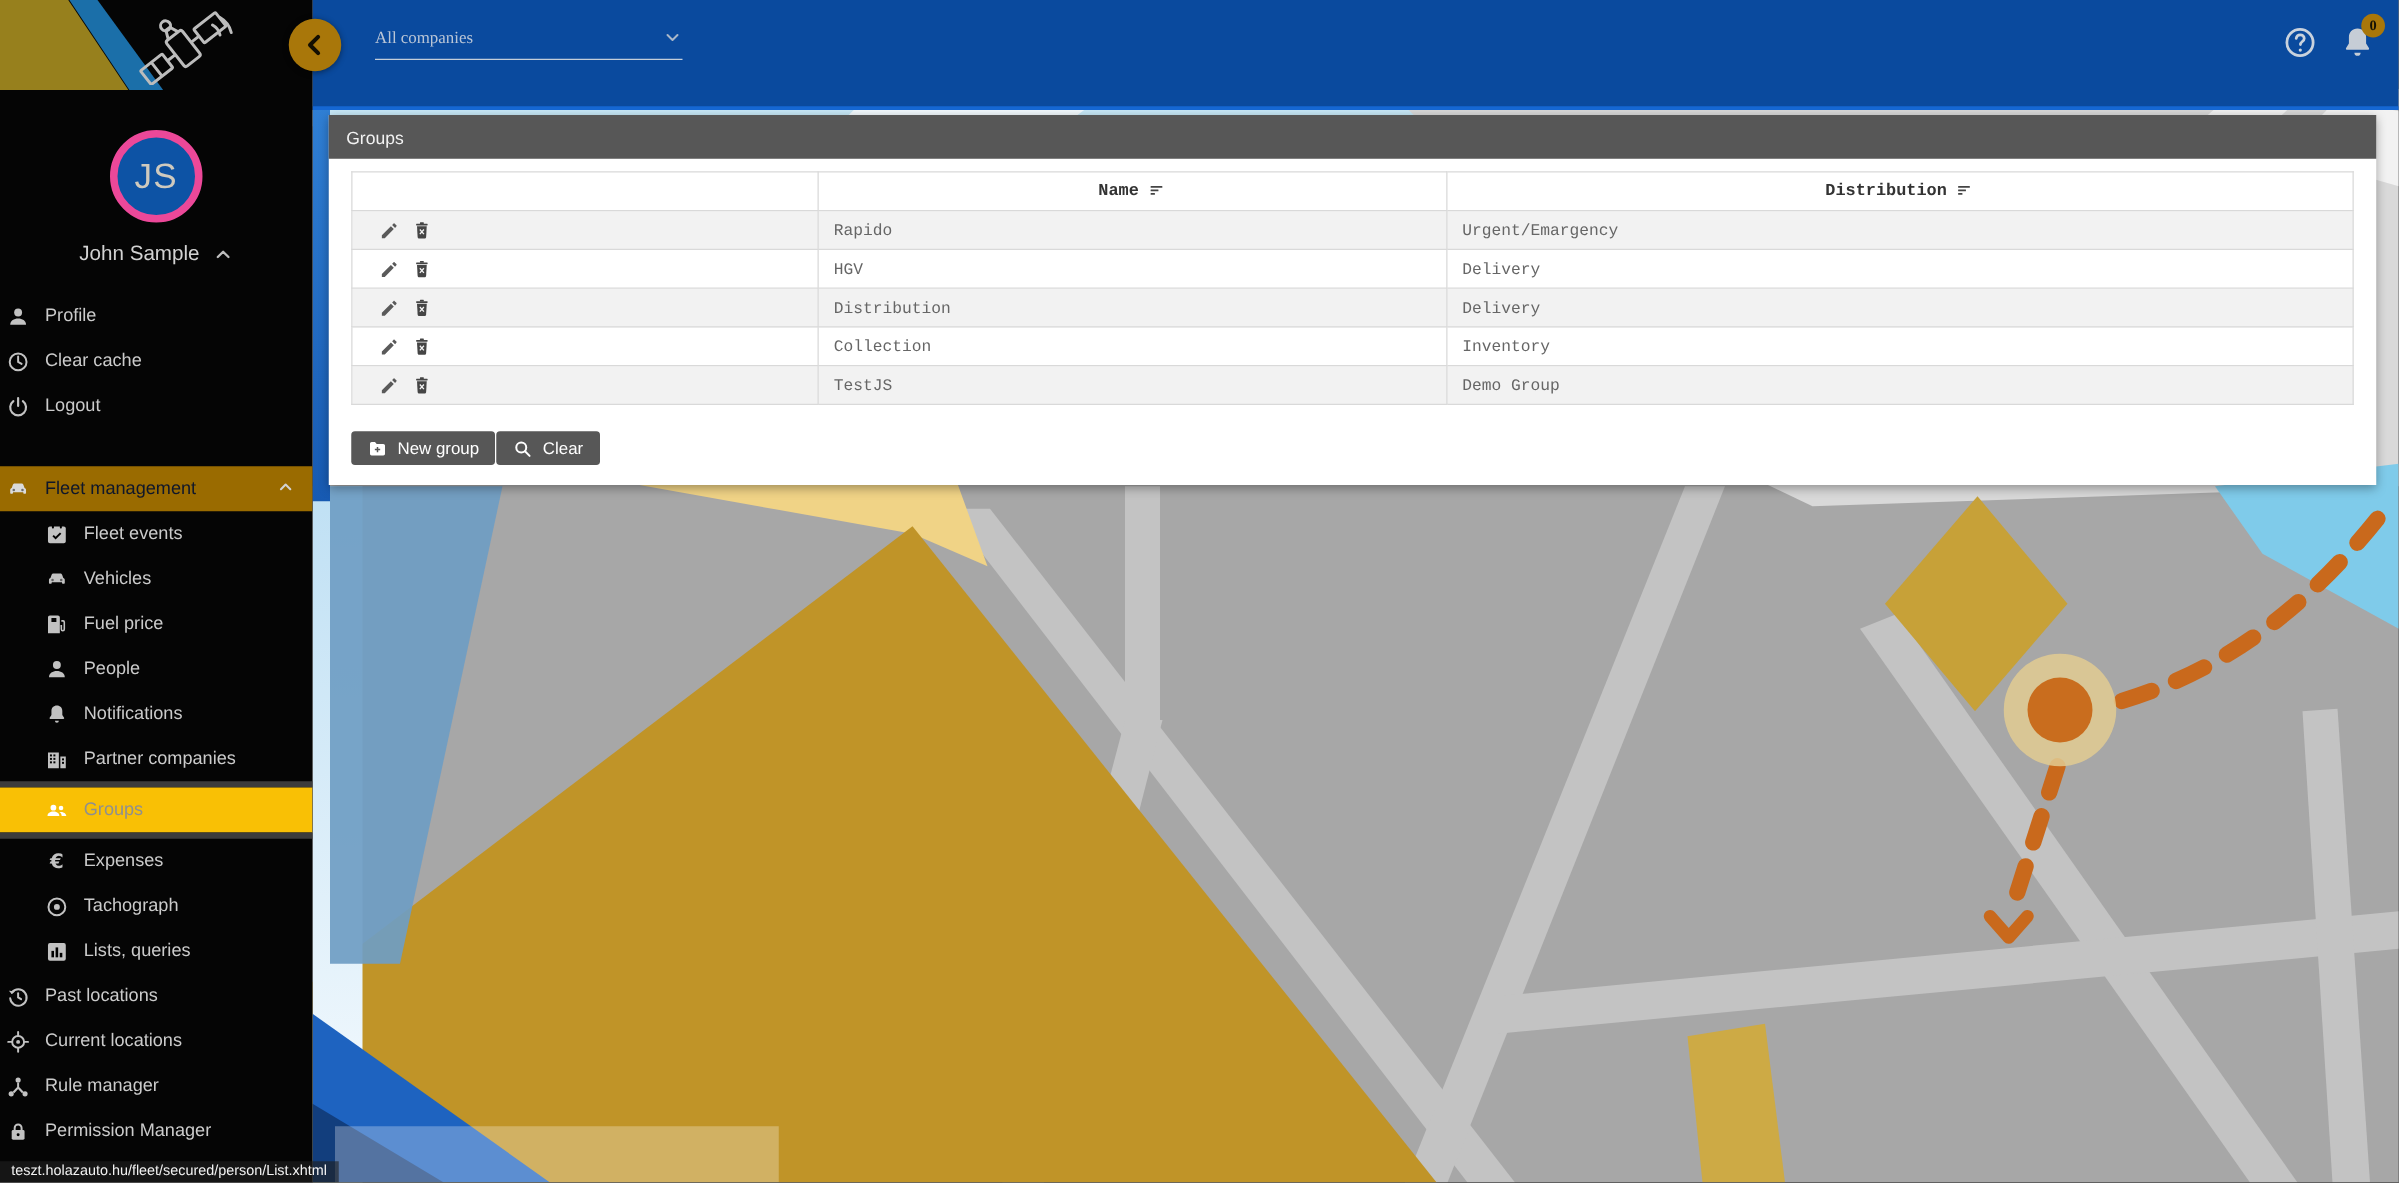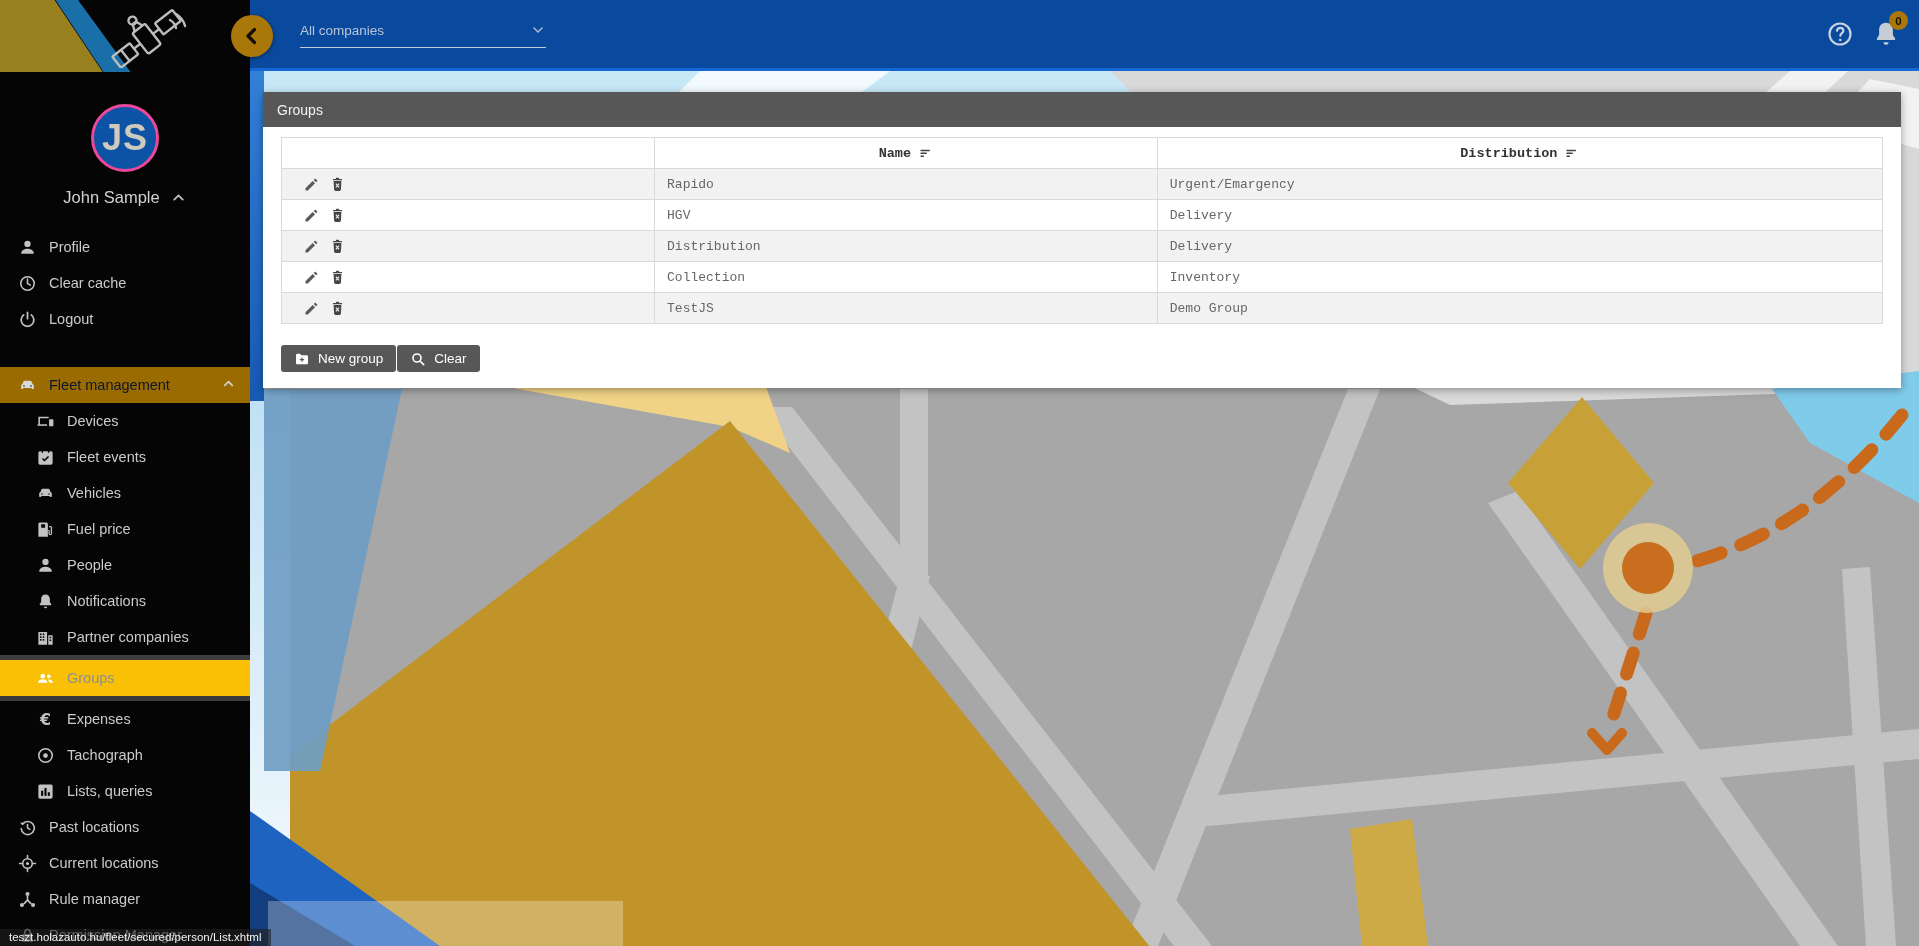--- a/index.html
+++ b/index.html
@@ -1,20 +1,20 @@
 <!DOCTYPE html>
 <html><head>
 <meta charset="utf-8">
 <style>
   html,body{margin:0;padding:0;background:#222;}
   #app{position:relative;width:1919px;height:946px;overflow:hidden;
        font-family:"Liberation Sans",sans-serif;background:#a7a7a7;-webkit-font-smoothing:antialiased;}
   
-  .topbar{position:absolute;left:250px;top:0;width:1669px;height:71px;background:#0a4a9e;
-          border-bottom:3px solid #1567d3;box-sizing:border-box;z-index:20;}
+  .topbar{position:absolute;left:250px;top:0;width:1669px;height:88px;background:#0a4a9e;
+          border-bottom:3px solid #1567d3;box-sizing:border-box;z-index:20;font-family:Liberation Serif, serif;}
   .back-btn{position:absolute;left:231px;top:15px;width:42px;height:42px;border-radius:50%;
             background:#a9770a;color:#140f02;z-index:40;display:flex;align-items:center;justify-content:center;
             box-shadow:0 1px 5px rgba(0,0,0,.45);cursor:pointer;}
   .back-btn svg{width:24px;height:24px;}
   .company-select{position:absolute;left:50px;top:22px;width:246px;color:#b9c5d6;font-size:13.5px;
                   border-bottom:1px solid #c3cdd9;padding-bottom:9px;display:flex;align-items:flex-end;cursor:pointer;}
   .company-select .lbl{flex:1;}
   .company-select svg{width:16px;height:16px;color:#aab8c9;}
   .topbar-icons{position:absolute;right:18px;top:0;height:68px;display:flex;align-items:center;gap:17px;}
   .help-ic{width:28px;height:28px;color:#c9d2dd;cursor:pointer;}
@@ -24,28 +24,28 @@
   .badge{position:absolute;right:-7px;top:-8px;width:19px;height:19px;border-radius:50%;background:#a9770a;
          color:#141005;font-size:11.5px;font-weight:bold;display:flex;align-items:center;justify-content:center;}
   
   .sidebar{position:absolute;left:0;top:0;width:250px;height:946px;background:#050505;z-index:30;overflow:hidden;}
   .logo{position:relative;height:72px;}
   .logo-gold{position:absolute;left:0;top:0;width:130px;height:72px;background:#97801d;
              clip-path:polygon(0 0,42% 0,79% 100%,0 100%);}
   .logo-blue{position:absolute;left:0;top:0;width:150px;height:72px;background:#1b6fa9;
              clip-path:polygon(37% 0,52% 0,87% 100%,69% 100%);}
   .logo-sat{position:absolute;left:96px;top:2px;width:100px;height:66px;color:#bcbcbc;}
-  .avatar{width:62px;height:62px;border-radius:50%;background:#0d53a5;border:3px solid #ec4899;
-          color:#cfcabe;font-size:36px;display:flex;align-items:center;justify-content:center;
-          margin:32px auto 0;cursor:pointer;letter-spacing:1px;font-weight:bold;}
+  .avatar{width:62px;height:62px;border-radius:50%;background:#0d53a5;border:6px solid #ec4899;
+          color:#cfcabe;font-size:28px;display:flex;align-items:center;justify-content:center;
+          margin:32px auto 0;cursor:pointer;letter-spacing:1px;}
   .username{margin-top:16px;display:flex;align-items:center;justify-content:center;gap:10px;
             color:#d2d2d2;font-size:16.5px;cursor:pointer;}
   .username svg{width:17px;height:17px;color:#bdbdbd;}
   .menu{margin-top:22px;}
-  .item{height:36px;display:flex;align-items:center;gap:12px;padding-left:18px;
+  .item{height:36px;display:flex;align-items:center;gap:12px;padding-left:5px;
         color:#cbcbcb;font-size:14.5px;cursor:pointer;white-space:nowrap;}
   .item .ic{width:19px;height:19px;flex:0 0 19px;color:#c2c2c2;display:flex;}
   .item .ic svg{width:19px;height:19px;}
   .item.child{padding-left:36px;}
   .item.parent-active{background:#9a6b00;color:#0f172a;}
   .item.parent-active .ic{color:#dadada;}
   .item.parent-active .chev{margin-left:auto;margin-right:14px;color:#d3d3d3;}
   .item.parent-active .chev svg{width:15px;height:15px;}
   .fleet-block{margin-top:30px;}
   .strip{height:5px;background:#3c3c3c;}
@@ -228,30 +228,20 @@
                 <circle cx="16.4" cy="12.7" r="1.3" fill="#000" opacity=".5"></circle>
               </svg>
             </span>
           <span>Fleet management</span>
           <span class="chev"><svg viewBox="0 0 24 24" fill="none" stroke="currentColor" stroke-width="2.6" stroke-linecap="round" stroke-linejoin="round">
                 <path d="M6 15l6-6 6 6"></path>
               </svg></span>
         </div>
         <div class="item child">
           <span class="ic">
-              <svg viewBox="0 0 24 24" fill="none" stroke="currentColor" stroke-width="2">
-                <path d="M4 16V7h12"></path>
-                <path d="M2 16.5h12"></path>
-                <rect x="16.5" y="9" width="5.5" height="9" rx="1" fill="currentColor" stroke="none"></rect>
-              </svg>
-            </span>
-          <span>Devices</span>
-        </div>
-        <div class="item child">
-          <span class="ic">
               <svg viewBox="0 0 24 24" fill="currentColor">
                 <path d="M5 4h14c1.1 0 2 .9 2 2v13c0 1.1-.9 2-2 2H5c-1.1 0-2-.9-2-2V6c0-1.1.9-2 2-2z"></path>
                 <rect x="7" y="2.5" width="2" height="3.5" rx=".8" fill="#000"></rect>
                 <rect x="15" y="2.5" width="2" height="3.5" rx=".8" fill="#000"></rect>
                 <path d="M10.7 17.2l-3.2-3.2 1.4-1.4 1.8 1.8 4.4-4.4 1.4 1.4z" fill="#000"></path>
               </svg>
             </span>
           <span>Fleet events</span>
         </div>
         <div class="item child">

